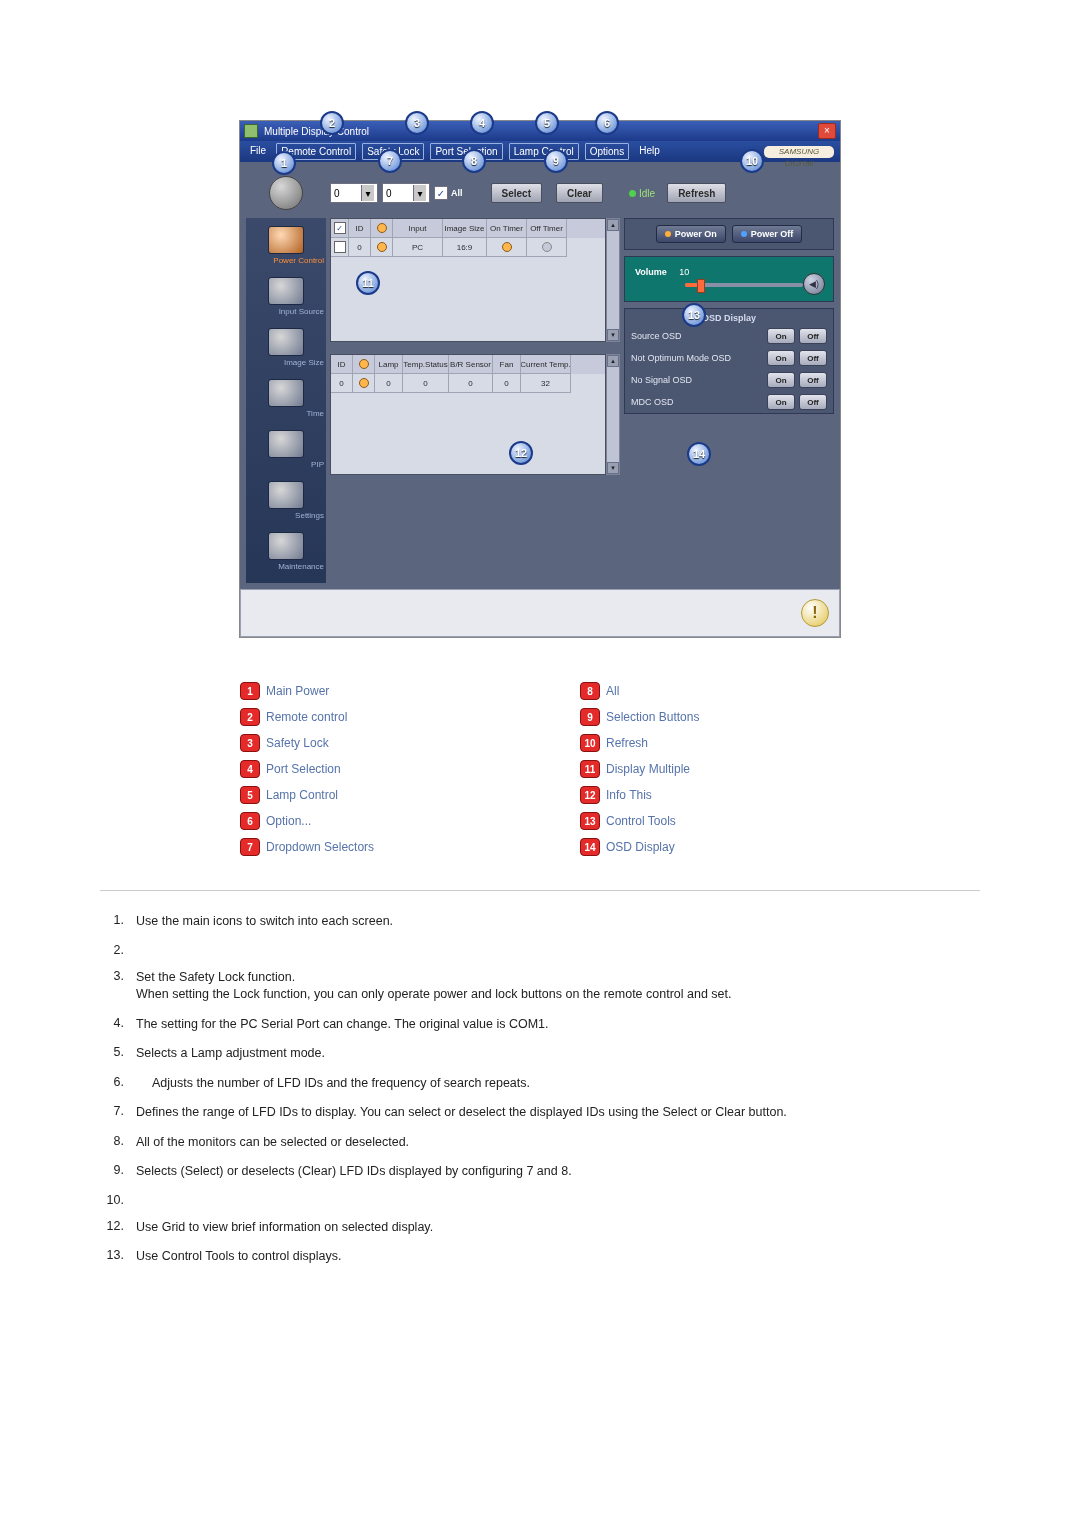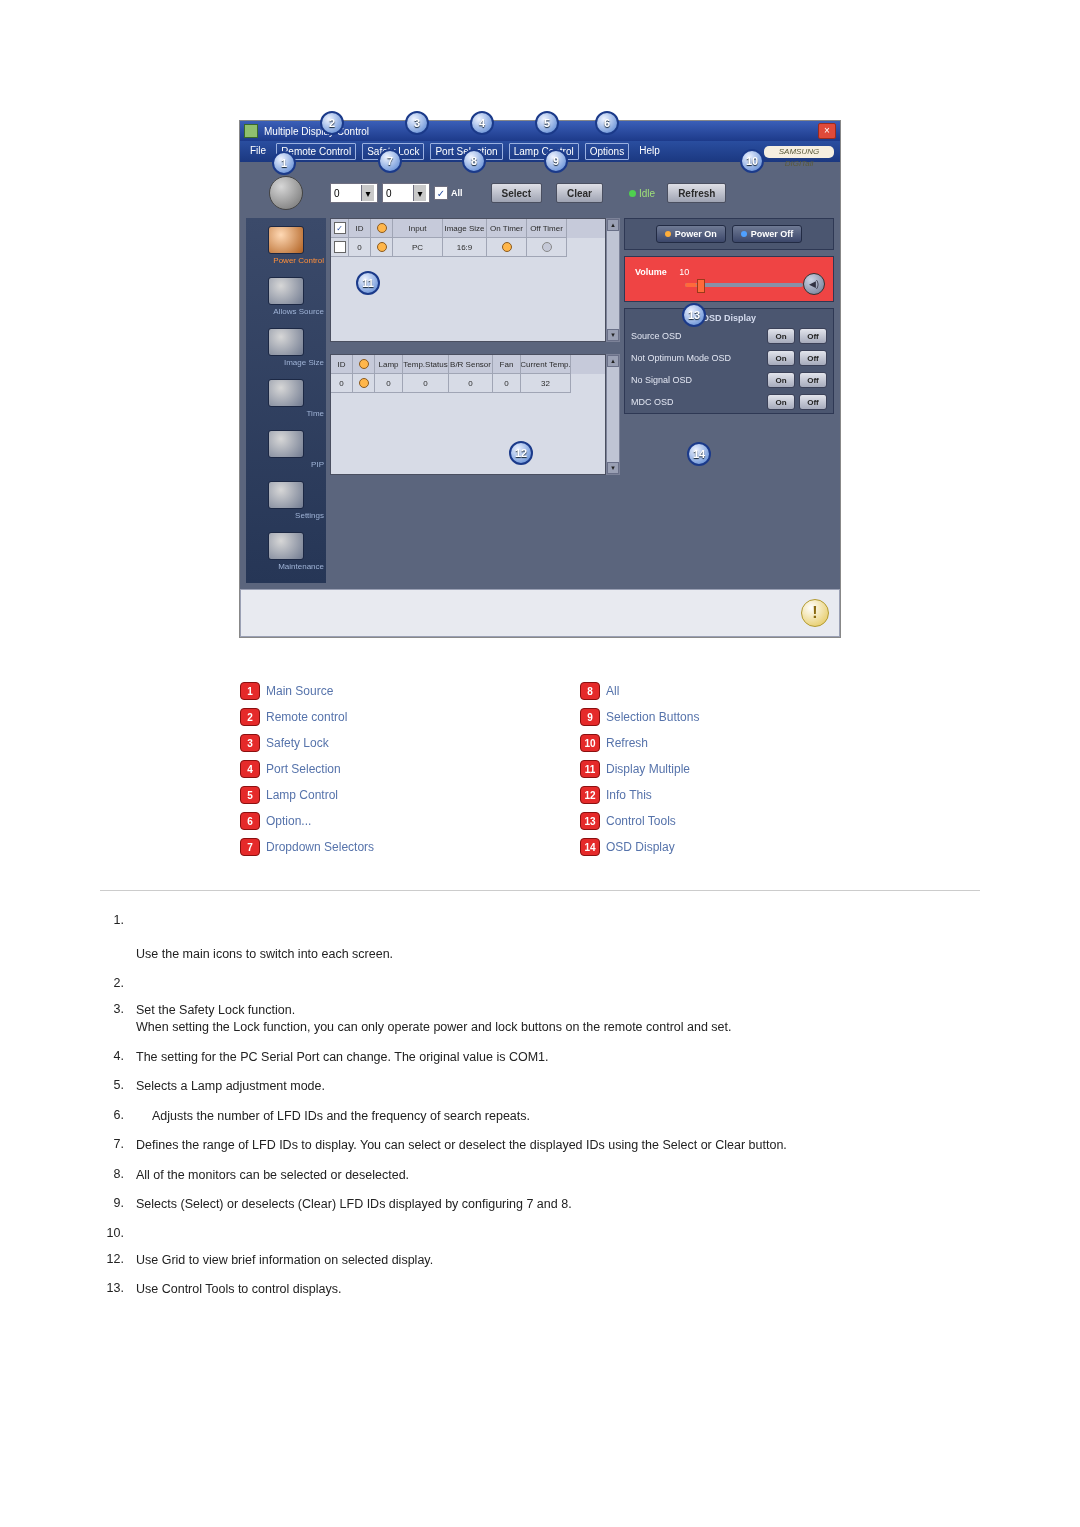--- a/index.html
+++ b/index.html
@@ -220,21 +220,21 @@
     background: linear-gradient(#6f7a94,#3c476a);
     border:1px solid #222b44;
     border-radius:3px;
     padding: 3px 8px;
     color:#fff; font-size:9px; font-weight:bold;
     display:flex; align-items:center; gap:4px;
   }
   .pwr .dot{width:6px;height:6px;border-radius:50%;}
   .dot.on{background:#ffae3a;} .dot.off{background:#4fa0ff;}
   .vol-block {
-    background:#ef4444; border:1px solid #2e3854;
+    background:#0f766e; border:1px solid #2e3854;
     padding:10px 10px 14px; color:#fff; font-size:9px;
     position:relative;
   }
   .slider-track{height:4px;background:#8890a8;border-radius:2px;margin:6px 20px 0 50px;position:relative;}
   .slider-fill{position:absolute;left:0;top:0;height:4px;background:#ff6a3a;border-radius:2px;}
   .slider-thumb{position:absolute;top:-4px;width:6px;height:12px;background:#ff6a3a;border:1px solid #9a3a1a;}
   .speaker{position:absolute;right:8px;bottom:6px;width:20px;height:20px;border-radius:50%;
     background:radial-gradient(circle at 35% 30%, #ccd3e4, #6d7690);border:1px solid #333;
     display:flex;align-items:center;justify-content:center;color:#334;}
 
@@ -391,21 +391,21 @@
 
     <div class="main-row">
 
       <div class="sidebar">
         <div class="s-item active">
           <div class="s-icon"></div>
           <span>Power Control</span>
         </div>
         <div class="s-item">
           <div class="s-icon"></div>
-          <span>Allows Source</span>
+          <span>Input Source</span>
         </div>
         <div class="s-item">
           <div class="s-icon"></div>
           <span>Image Size</span>
         </div>
         <div class="s-item">
           <div class="s-icon"></div>
           <span>Time</span>
         </div>
         <div class="s-item">
@@ -553,21 +553,21 @@
           </div>
     </div>
 
   </div>
 </div>
 
 <div class="legend">
   <div class="legend-col" id="legend-left">
         <div class="legend-row">
           <span class="bubble">1</span>
-          <span class="txt">Main Source</span>
+          <span class="txt">Main Power</span>
         </div>
         <div class="legend-row">
           <span class="bubble">2</span>
           <span class="txt">Remote control</span>
         </div>
         <div class="legend-row">
           <span class="bubble">3</span>
           <span class="txt">Safety Lock</span>
         </div>
         <div class="legend-row">
@@ -617,21 +617,21 @@
           <span class="txt">OSD Display</span>
         </div>
       </div>
 </div>
 
 <hr class="sep">
 
 <div class="desc-list" id="desc-list">
       <div class="desc-item">
         <div class="desc-num">1.</div>
-        <div class="desc-text" style="white-space: pre-line; margin-top: 33px;">Use the main icons to switch into each screen.</div>
+        <div class="desc-text" style="white-space: pre-line;">Use the main icons to switch into each screen.</div>
       </div>
       <div class="desc-item">
         <div class="desc-num">2.</div>
       </div>
       <div class="desc-item">
         <div class="desc-num">3.</div>
         <div class="desc-text" style="white-space: pre-line;">Set the Safety Lock function.
 When setting the Lock function, you can only operate power and lock buttons on the remote control and set.</div>
       </div>
       <div class="desc-item">

